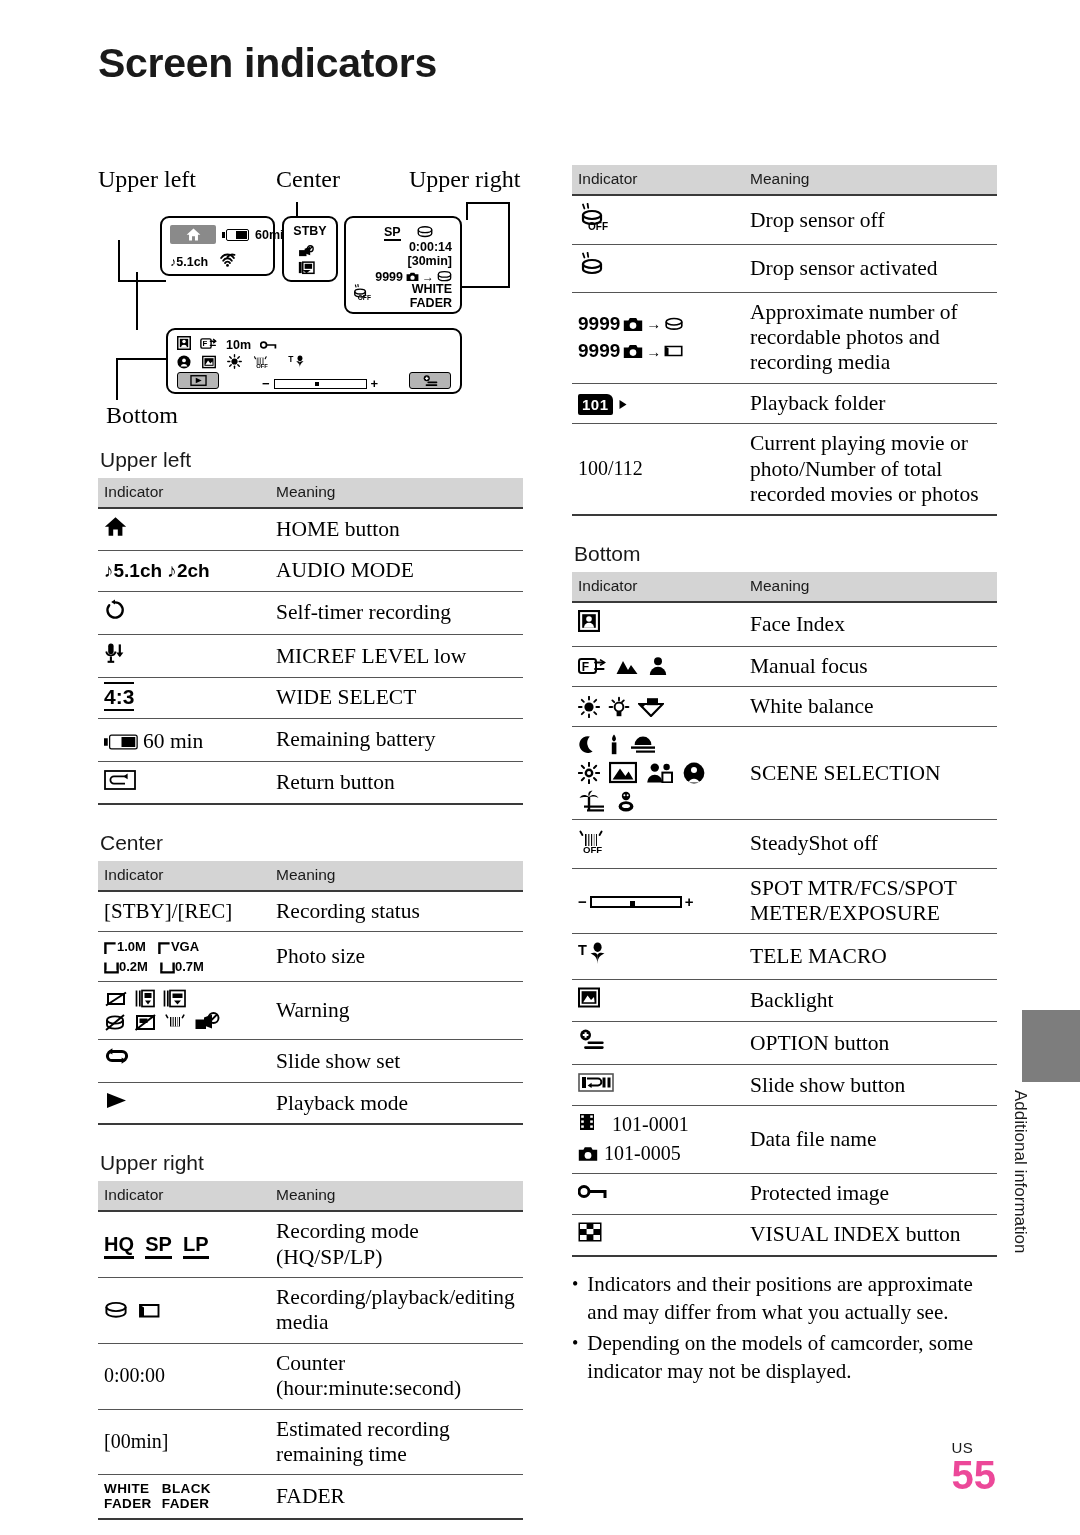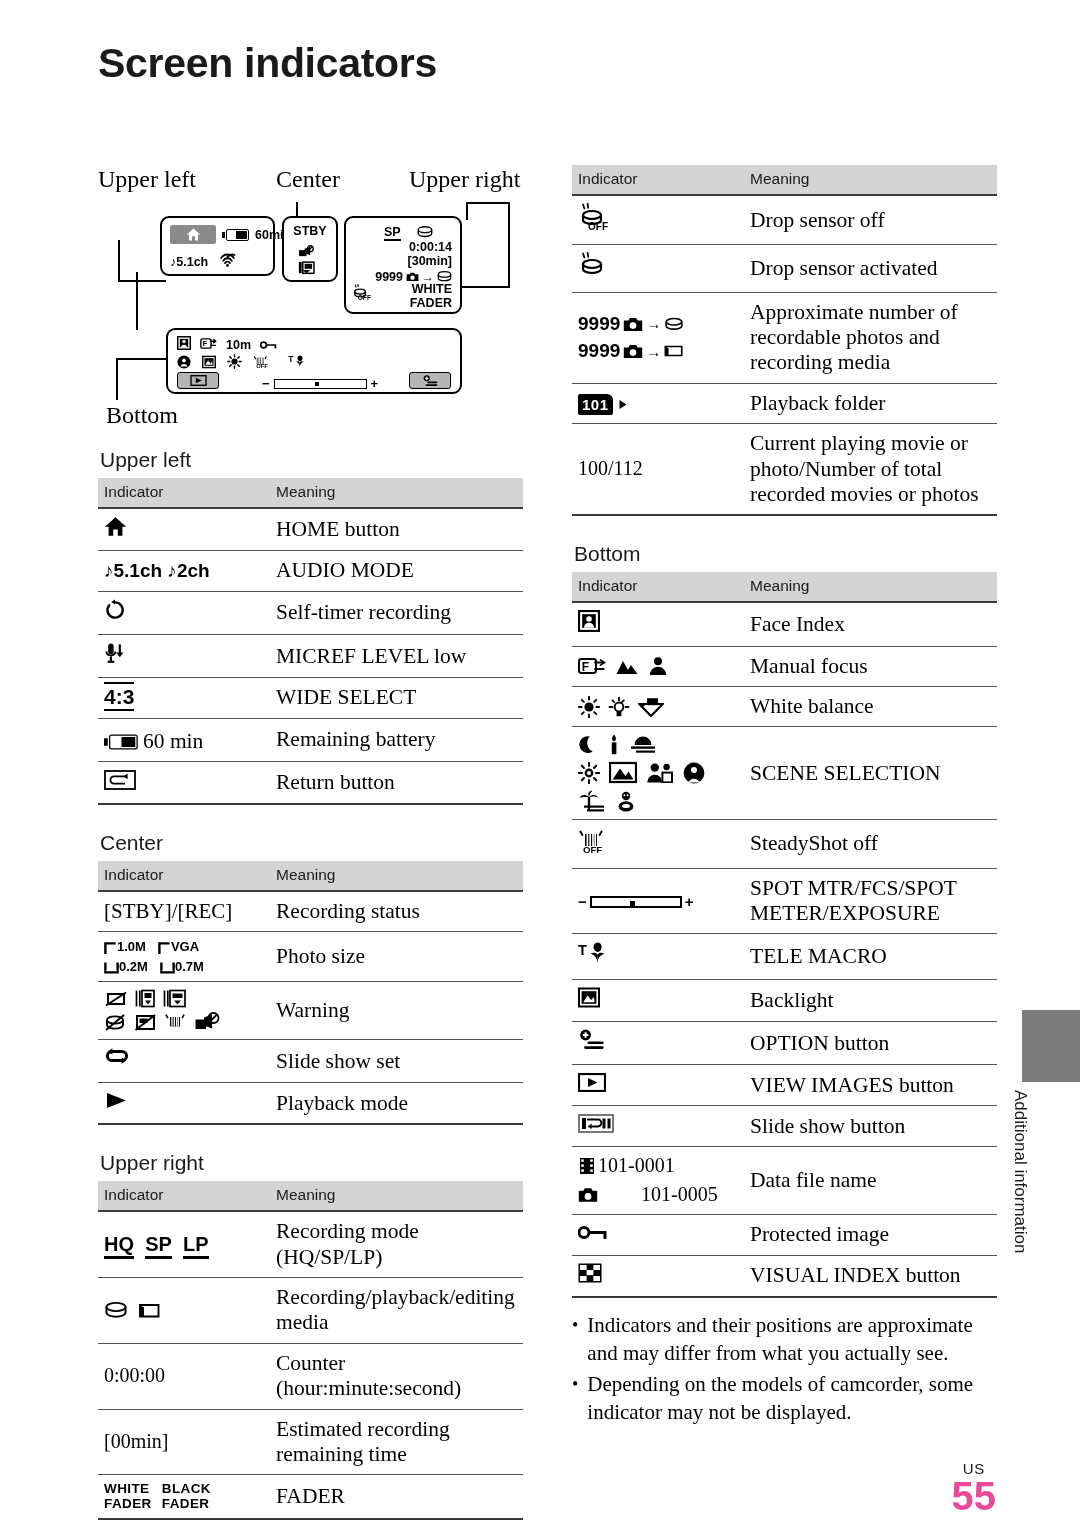--- a/index.html
+++ b/index.html
@@ -111,21 +111,21 @@
   }
   .sidetab-label{
     position:absolute; left:1030px; top:1090px;
     font-family:"Liberation Sans", sans-serif;
     font-size:17px; color:#1a1a1a; white-space:nowrap;
     transform-origin:left top; transform:rotate(90deg);
   }
 
   
   .folio{
-    position:absolute; right:44px; bottom:20px; text-align:center;
+    position:absolute; right:44px; bottom:41px; text-align:left;
     font-family:"Liberation Sans", sans-serif;
   }
   .folio .us{ font-size:15px; color:#1a1a1a; letter-spacing:.5px; }
   .folio .no{ font-size:40px; font-weight:600; color:#ec4899; line-height:.95; }
 </style>
 </head>
 <body>
 
 <div class="page">
 
@@ -909,66 +909,55 @@
                   <path d="M4.8 6 L10.4 6 M7.6 3.2 L7.6 8.8" stroke="#fff" stroke-width="2.1"></path>
                   <path d="M10.8 13.8 L24.4 13.8 M7.4 18.6 L24.4 18.6" stroke="#000" stroke-width="2.6" stroke-linecap="round"></path>
                 </svg>
               </span>
             </td>
             <td class="mean">OPTION button</td>
           </tr>
           <tr>
             <td class="ind-cell">
               <span class="ic">
-                <svg width="28" height="19" viewBox="0 0 28 19">
-                    <rect x="1" y="1" width="26" height="17" fill="none" stroke="#000" stroke-width="2.2"></rect>
-                    <path d="M10 5 L19.4 9.5 L10 14 Z" fill="#000"></path>
-                  </svg>
-              </span>
-            </td>
-            <td class="mean">VIEW IMAGES button</td>
-          </tr>
-          <tr>
-            <td class="ind-cell">
-              <span class="ic">
                 <svg width="36" height="19" viewBox="0 0 36 19">
                   <rect x="1" y="1" width="34" height="17" fill="none" stroke="#555" stroke-width="1.6"></rect>
                   <rect x="4" y="4" width="4" height="11" fill="#000"></rect>
                   <path d="M9 5.6 L20 5.6 A3.4 3.4 0 0 1 20 12.4 L12 12.4" fill="none" stroke="#000" stroke-width="2"></path>
                   <path d="M13.6 9.8 L13.6 15 L9.6 12.4 Z" fill="#000"></path>
                   <rect x="24.5" y="4.5" width="3" height="10" fill="#000"></rect>
                   <rect x="29.5" y="4.5" width="3" height="10" fill="#000"></rect>
                 </svg>
               </span>
             </td>
             <td class="mean">Slide show button</td>
           </tr>
           <tr>
             <td class="ind-cell">
               <div class="icstack" style="gap:5px;">
-                <span style="display:inline-flex;align-items:center;gap:0;">
+                <span style="display:inline-flex;gap:14px;">
                   <svg width="20" height="18" viewBox="0 0 20 18">
                       <rect x="2" y="1" width="14" height="16" fill="#000"></rect>
                       <g fill="#fff">
                         <rect x="3.2" y="2.4" width="2.6" height="2.4"></rect>
                         <rect x="3.2" y="7.4" width="2.6" height="2.4"></rect>
                         <rect x="3.2" y="12.4" width="2.6" height="2.4"></rect>
                         <rect x="12.2" y="2.4" width="2.6" height="2.4"></rect>
                         <rect x="12.2" y="7.4" width="2.6" height="2.4"></rect>
                         <rect x="12.2" y="12.4" width="2.6" height="2.4"></rect>
                       </g>
                     </svg>
                   <span style="font-family:'Liberation Serif',serif;font-weight:normal;font-size:20px;">101-0001</span>
                 </span>
                 <span style="display:inline-flex;align-items:center;gap:6px;">
                   <svg width="20" height="16" viewBox="0 0 20 16">
                       <path d="M0.8 3.8 L5.4 3.8 L6.8 1.2 L13.2 1.2 L14.6 3.8 L19.2 3.8 L19.2 14.8 L0.8 14.8 Z" fill="#000"></path>
                       <circle cx="10" cy="9.4" r="3.4" fill="#fff"></circle>
                     </svg>
-                  <span style="font-family:'Liberation Serif',serif;font-weight:normal;font-size:20px;margin-left:37px;">101-0005</span>
+                  <span style="font-family:'Liberation Serif',serif;font-weight:normal;font-size:20px;">101-0005</span>
                 </span>
               </div>
             </td>
             <td class="mean">Data file name</td>
           </tr>
           <tr>
             <td class="ind-cell">
               <span class="ic">
                 <svg width="30" height="17" viewBox="0 0 30 17">
                     <circle cx="6" cy="8.5" r="5" fill="none" stroke="#000" stroke-width="3"></circle>

